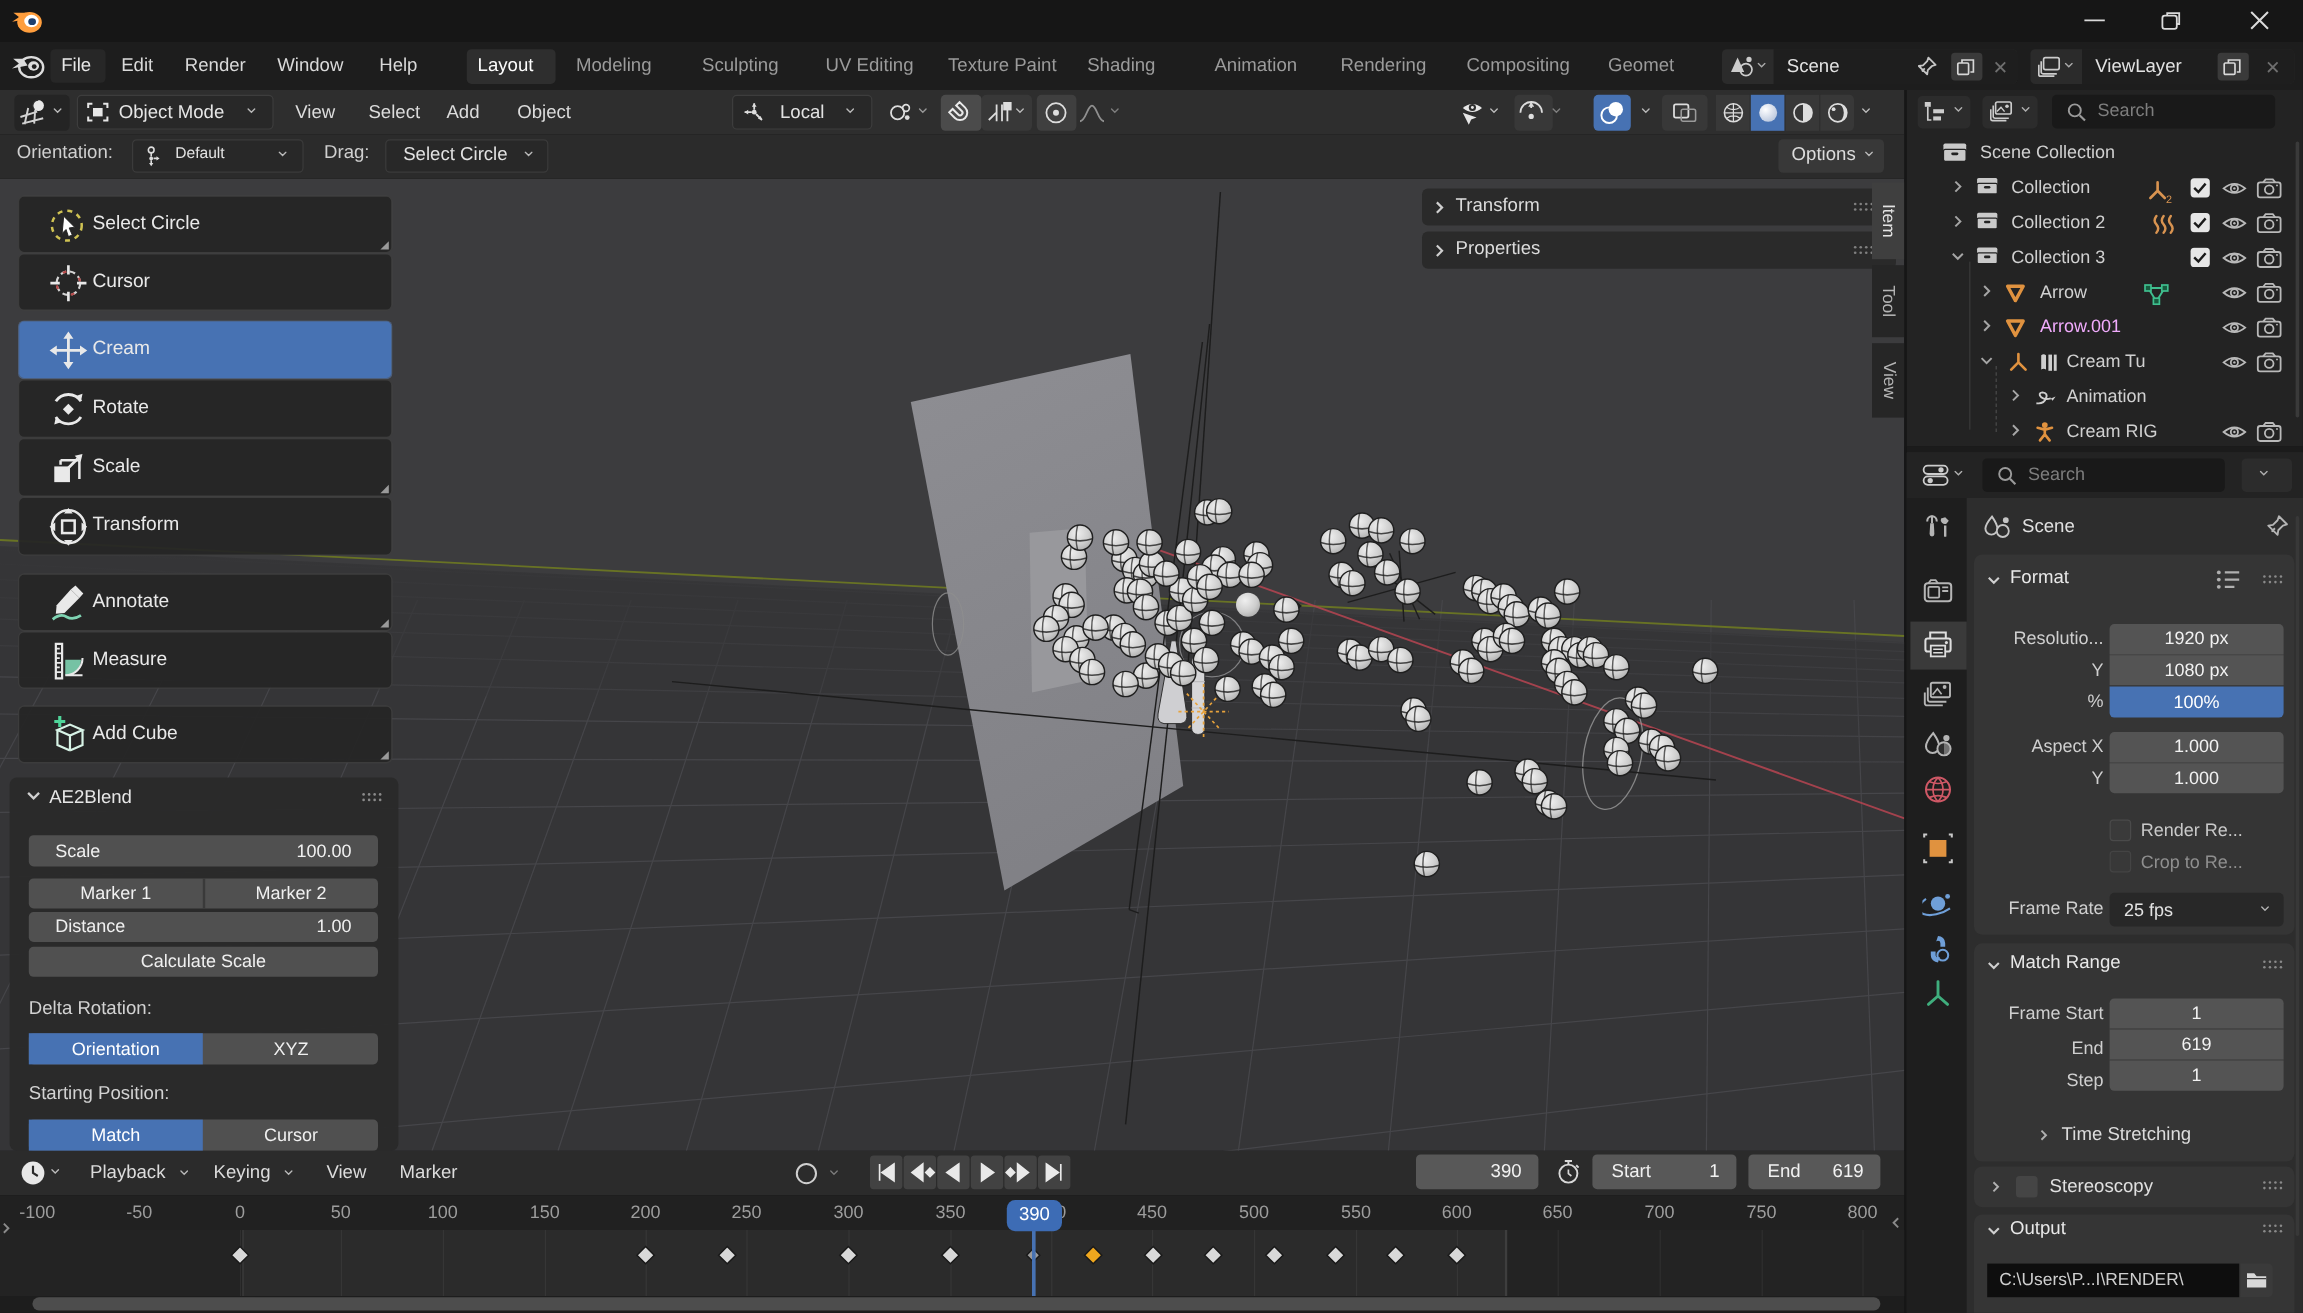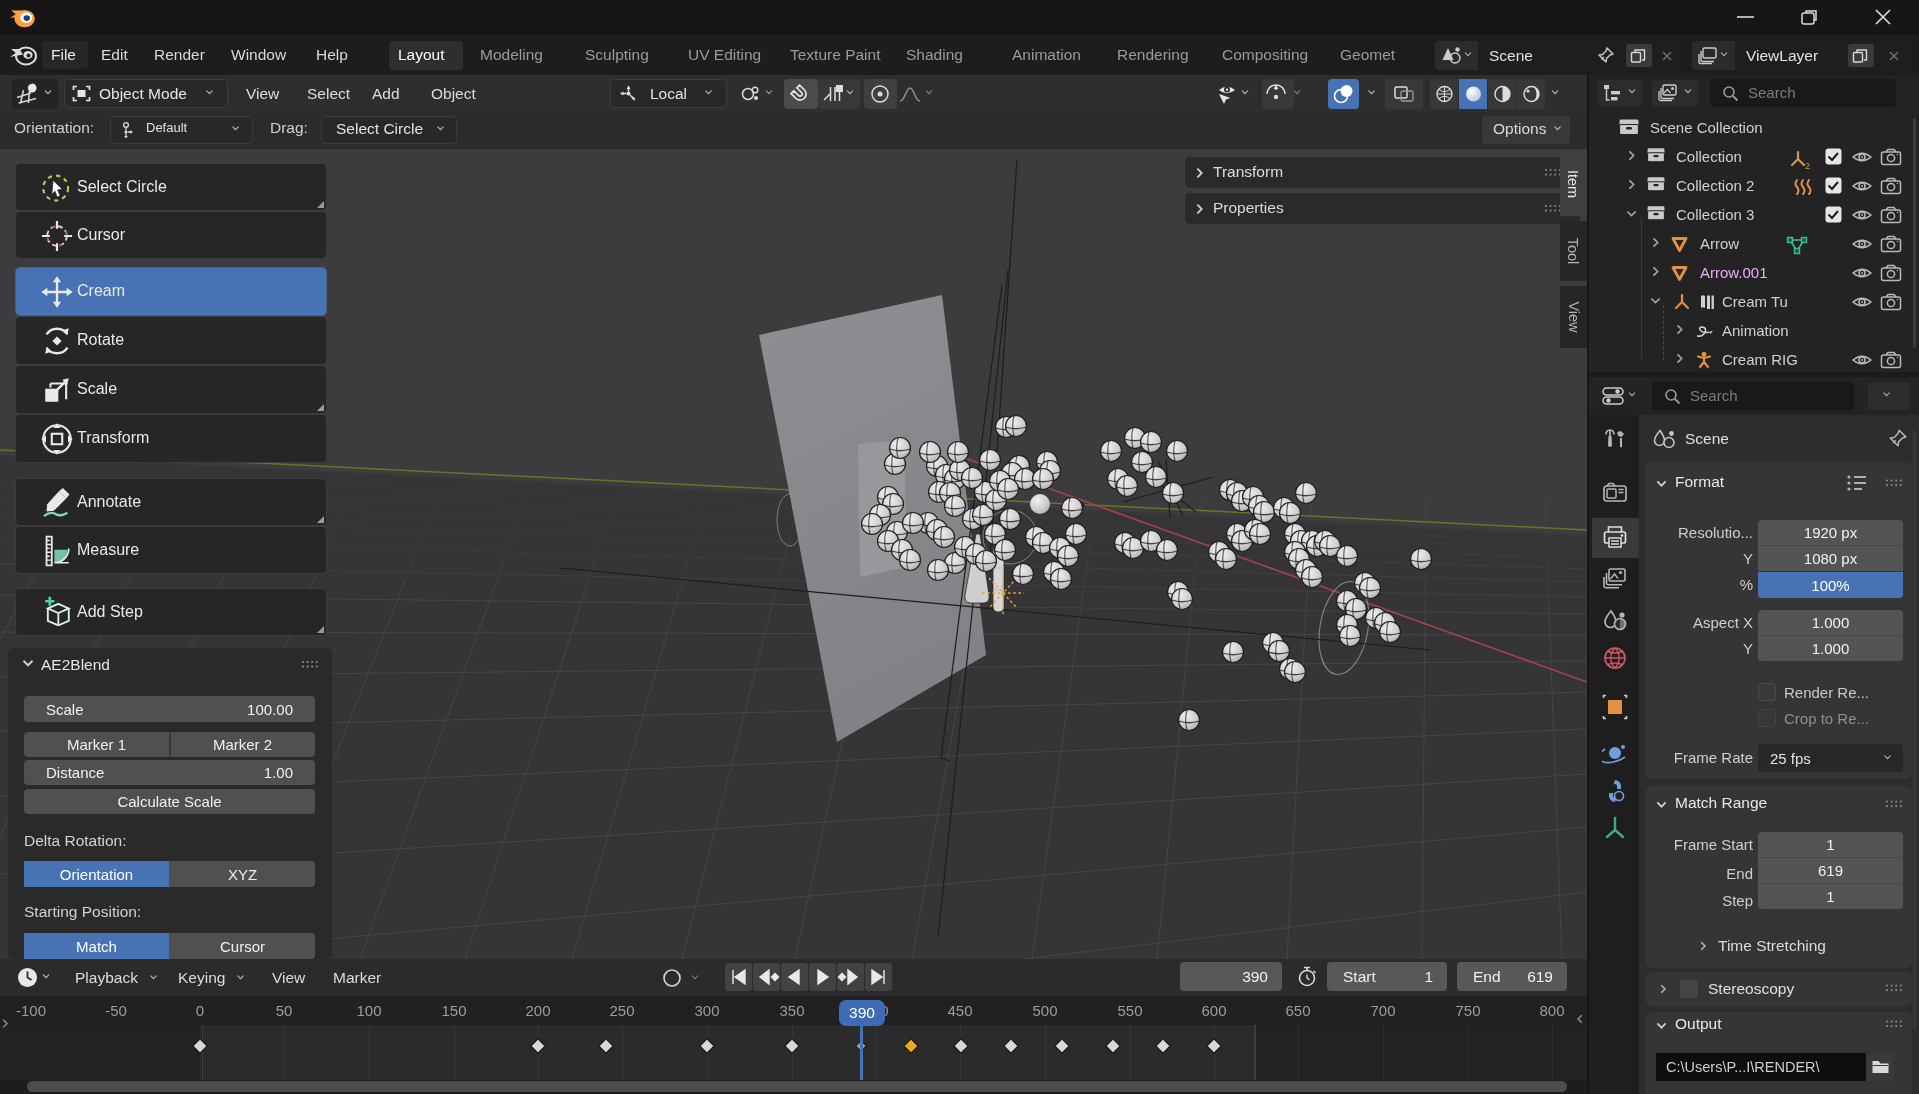--- a/index.html
+++ b/index.html
@@ -414,21 +414,21 @@
           <path d="M17.5 1.5 L22.5 6.5 L20 9.5 L14.5 4 Z" fill="#e9e9e9"></path>
           <path d="M3 23 q5 -4 9 -1.5 q4 2.2 9 -1" fill="none" stroke="#7fd4b3" stroke-width="1.8"></path>
         </svg></div>
       <div class="abs" style="left:61px;top:14px;font-size:16px;color:#e9e9e9;white-space:nowrap">Annotate</div>
       <div class="abs" style="right:2px;bottom:2px;width:0;height:0;border-left:7px solid transparent;border-bottom:7px solid #9a9a9a"></div>
     </div><div class="abs" style="left:15px;top:588px;width:312px;height:48px;background:rgba(37,37,37,0.94);border:1px solid rgba(80,80,80,0.55);border-radius:5px">
       <div class="abs" style="left:24px;top:7px;width:34px;height:34px"><svg width="34" height="34" viewBox="0 0 26 26">
           <path d="M6 9.5 L14 6 L22 9.5 L14 13 Z M6 9.5 V19 L14 22.5 M14 13 V22.5 M22 9.5 V19 L14 22.5" fill="none" stroke="#d7f3e6" stroke-width="1.4"></path>
           <path d="M4 4 h7 M7.5 0.5 v7" stroke="#4fd69a" stroke-width="2"></path>
         </svg></div>
-      <div class="abs" style="left:61px;top:14px;font-size:16px;color:#e9e9e9;white-space:nowrap">Add Step</div>
+      <div class="abs" style="left:61px;top:14px;font-size:16px;color:#e9e9e9;white-space:nowrap">Add Cube</div>
       <div class="abs" style="right:2px;bottom:2px;width:0;height:0;border-left:7px solid transparent;border-bottom:7px solid #9a9a9a"></div>
     </div><div class="abs" style="left:8px;top:648px;width:324px;height:311px;background:rgba(42,42,42,0.96);border-radius:6px;"></div><svg class="abs" style="left:22px;top:659px" width="12" height="9" viewBox="0 0 10 7">
       <path d="M1.2 1.2 5 5 8.8 1.2" stroke="#d0d0d0" stroke-width="1.6" fill="none"></path>
     </svg><div class="abs" style="left:41px;top:656px;font-size:15.5px;color:#e6e6e6;font-weight:400;white-space:nowrap;">AE2Blend</div><svg class="abs" style="left:300px;top:658px" width="20" height="14">
       <circle cx="3.0" cy="4.0" r="1.1" fill="#8a8a8a"></circle>
       <circle cx="7.6" cy="4.0" r="1.1" fill="#8a8a8a"></circle>
       <circle cx="12.2" cy="4.0" r="1.1" fill="#8a8a8a"></circle>
       <circle cx="16.799999999999997" cy="4.0" r="1.1" fill="#8a8a8a"></circle>
       <circle cx="3.0" cy="8.6" r="1.1" fill="#8a8a8a"></circle>
       <circle cx="7.6" cy="8.6" r="1.1" fill="#8a8a8a"></circle>

